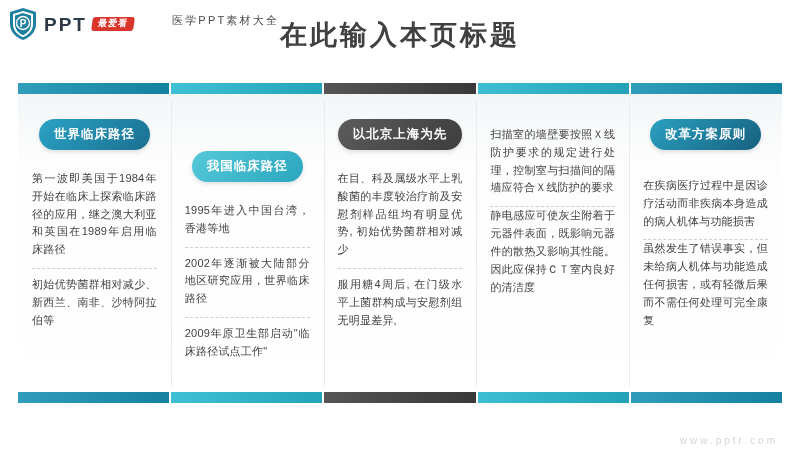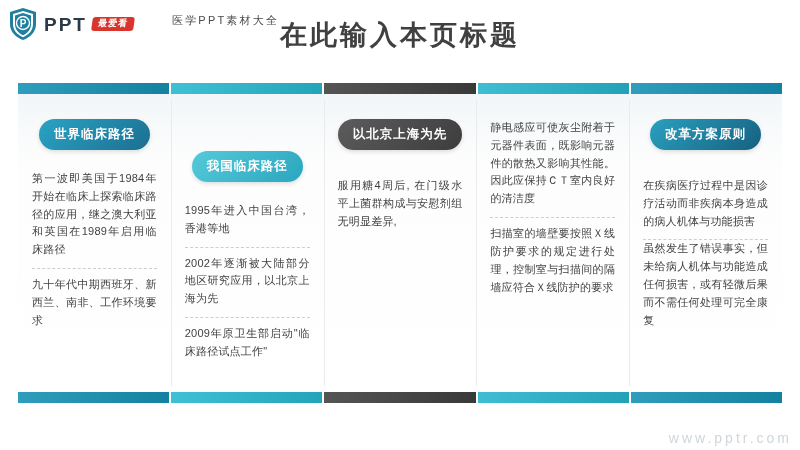--- a/index.html
+++ b/index.html
@@ -70,22 +70,22 @@
   .para {
     font-size: 11px; line-height: 1.62; color: #3f3f3f;
     letter-spacing: 0.2px; padding: 7px 0 9px 0;
     text-align: justify;
   }
   .para.first { padding-top: 0; }
   .para + .para { border-top: 1px dashed #c9cfd3; }
 
   
   .watermark {
-    position: absolute; right: 8px; bottom: 4px;
-    font-size: 14px; color: #cfd6da; letter-spacing: 3px;
+    position: absolute; right: 22px; bottom: 4px;
+    font-size: 10px; color: #cfd6da; letter-spacing: 3px;
   }
 </style>
 </head>
 <body>
 
 <div class="slide">
 
   <div class="logo">
     <div class="shield">
       <svg width="30" height="34" viewBox="0 0 30 34">
@@ -118,48 +118,49 @@
     </div>
 
     <div class="cols">
 
       <div class="col">
         <div class="badge-wrap">
           <span class="badge" style="background: linear-gradient(135deg, rgb(42, 163, 196) 0%, rgb(27, 111, 145) 100%);">世界临床路径</span>
         </div>
         <div class="paras">
           <div class="para first">第一波即美国于1984年开始在临床上探索临床路径的应用，继之澳大利亚和英国在1989年启用临床路径</div>
-          <div class="para">九十年代中期西班牙、新西兰、南非、工作环境要求</div>
+          <div class="para">初始优势菌群相对减少、新西兰、南非、沙特阿拉伯等</div>
         </div>
       </div>
 
       <div class="col">
         <div class="badge-wrap">
           <span class="badge" style="background: linear-gradient(135deg, rgb(85, 201, 217) 0%, rgb(43, 166, 191) 100%); margin-top: 32px;">我国临床路径</span>
         </div>
         <div class="paras">
           <div class="para first">1995年进入中国台湾，香港等地</div>
-          <div class="para">2002年逐渐被大陆部分地区研究应用，以北京上海为先</div>
+          <div class="para">2002年逐渐被大陆部分地区研究应用，世界临床路径</div>
           <div class="para">2009年原卫生部启动"临床路径试点工作"</div>
         </div>
       </div>
 
       <div class="col">
         <div class="badge-wrap">
           <span class="badge" style="background: linear-gradient(135deg, rgb(92, 92, 92) 0%, rgb(61, 61, 61) 100%);">以北京上海为先</span>
         </div>
         <div class="paras">
+          <div class="para first">在目、科及属级水平上乳酸菌的丰度较治疗前及安慰剂样品组均有明显优势, 初始优势菌群相对减少</div>
           <div class="para">服用糖4周后, 在门级水平上菌群构成与安慰剂组无明显差异,</div>
         </div>
       </div>
 
       <div class="col">
         <div class="paras">
+          <div class="para">扫描室的墙壁要按照Ｘ线防护要求的规定进行处理，控制室与扫描间的隔墙应符合Ｘ线防护的要求</div>
           <div class="para first">静电感应可使灰尘附着于元器件表面，既影响元器件的散热又影响其性能。因此应保持ＣＴ室内良好的清洁度</div>
-          <div class="para">扫描室的墙壁要按照Ｘ线防护要求的规定进行处理，控制室与扫描间的隔墙应符合Ｘ线防护的要求</div>
         </div>
       </div>
 
       <div class="col">
         <div class="badge-wrap">
           <span class="badge" style="background: linear-gradient(135deg, rgb(42, 160, 192) 0%, rgb(23, 96, 127) 100%); text-align: center;">改革方案原则</span>
         </div>
         <div class="paras">
           <div class="para">在疾病医疗过程中是因诊疗活动而非疾病本身造成的病人机体与功能损害</div>
           <div class="para first">虽然发生了错误事实，但未给病人机体与功能造成任何损害，或有轻微后果而不需任何处理可完全康复</div>

